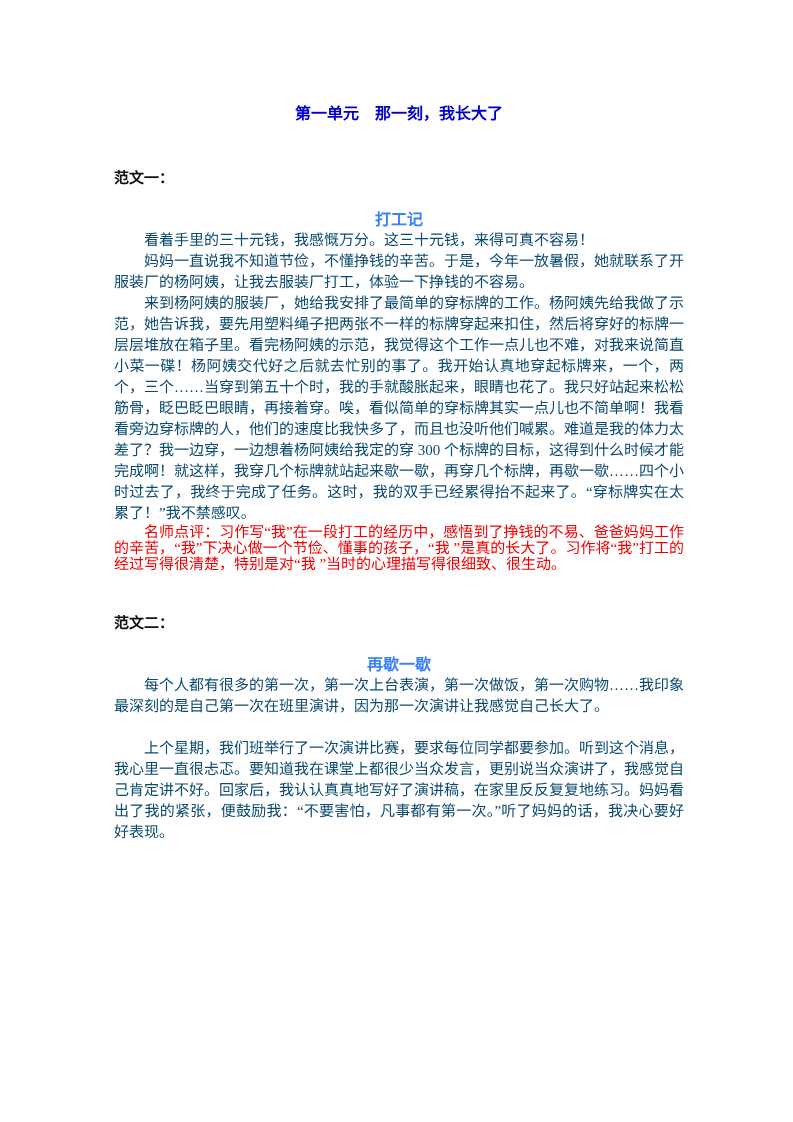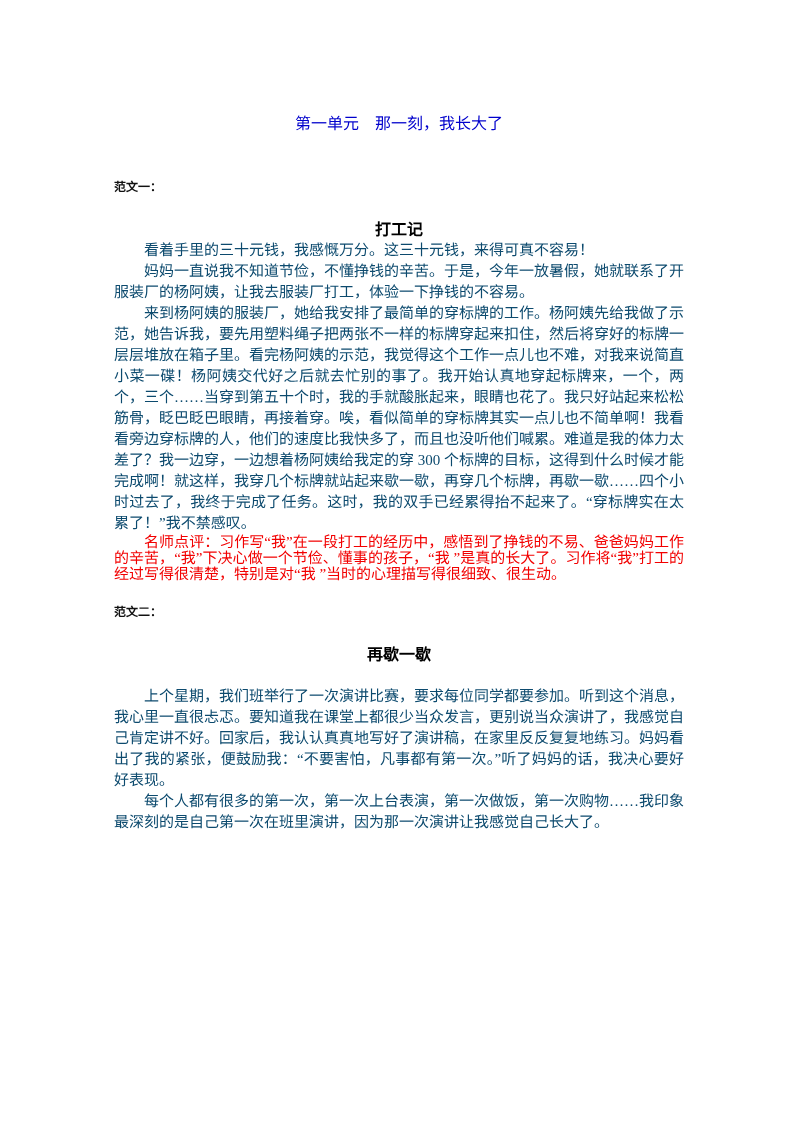--- a/index.html
+++ b/index.html
@@ -14,46 +14,46 @@
     background: #ffffff;
     overflow: hidden;
   }
   .content {
     position: absolute;
     left: 114px;
     top: 97px;
     width: 570px;
   }
   .unit-title {
-    margin: 16px;
+    margin: 6px;
     font-family: "Liberation Sans", "DejaVu Sans", sans-serif;
-    font-weight: 400;
+    font-weight: 700;
     font-size: 16px;
     line-height: 21px;
     text-align: center;
     color: var(--title-blue, #0000cc);
   }
   .essay-label {
     margin: 0;
     font-family: "Liberation Sans", "DejaVu Sans", sans-serif;
     font-weight: 700;
-    font-size: 12px;
+    font-size: 15px;
     line-height: 21px;
     color: #111111;
   }
   .essay1-label { margin-top: 43px; }
-  .essay2-label { margin-top: 20px; }
+  .essay2-label { margin-top: 40px; }
   .essay-title {
     margin: 21px 0 0 0;
     font-family: "Liberation Sans", "DejaVu Sans", sans-serif;
     font-weight: 700;
     font-size: 16px;
     line-height: 21px;
     text-align: center;
-    color: #000000;
+    color: #3b82f6;
   }
   .body-para {
     margin: 0;
     font-family: "Liberation Serif", "DejaVu Serif", serif;
     font-size: 15px;
     line-height: 21px;
     color: #0c4a6e;
     text-align: justify;
     text-indent: 2em;
   }
@@ -85,17 +85,17 @@
     <p class="body-para">看着手里的三十元钱，我感慨万分。这三十元钱，来得可真不容易！</p>
     <p class="body-para">妈妈一直说我不知道节俭，不懂挣钱的辛苦。于是，今年一放暑假，她就联系了开服装厂的杨阿姨，让我去服装厂打工，体验一下挣钱的不容易。</p>
     <p class="body-para">来到杨阿姨的服装厂，她给我安排了最简单的穿标牌的工作。杨阿姨先给我做了示范，她告诉我，要先用塑料绳子把两张不一样的标牌穿起来扣住，然后将穿好的标牌一层层堆放在箱子里。看完杨阿姨的示范，我觉得这个工作一点儿也不难，对我来说简直小菜一碟！杨阿姨交代好之后就去忙别的事了。我开始认真地穿起标牌来，一个，两个，三个……当穿到第五十个时，我的手就酸胀起来，眼睛也花了。我只好站起来松松筋骨，眨巴眨巴眼睛，再接着穿。唉，看似简单的穿标牌其实一点儿也不简单啊！我看看旁边穿标牌的人，他们的速度比我快多了，而且也没听他们喊累。难道是我的体力太差了？我一边穿，一边想着杨阿姨给我定的穿 300 个标牌的目标，这得到什么时候才能完成啊！就这样，我穿几个标牌就站起来歇一歇，再穿几个标牌，再歇一歇……四个小时过去了，我终于完成了任务。这时，我的双手已经累得抬不起来了。“穿标牌实在太累了！”我不禁感叹。</p>
 
     <p class="comment-para">名师点评：习作写“我”在一段打工的经历中，感悟到了挣钱的不易、爸爸妈妈工作的辛苦，“我”下决心做一个节俭、懂事的孩子，“我 ”是真的长大了。习作将“我”打工的经过写得很清楚，特别是对“我 ”当时的心理描写得很细致、很生动。</p>
 
     <div class="essay-label essay2-label">范文二：</div>
 
     <h2 class="essay-title">再歇一歇</h2>
 
+    <p class="body-para">每个人都有很多的第一次，第一次上台表演，第一次做饭，第一次购物……我印象最深刻的是自己第一次在班里演讲，因为那一次演讲让我感觉自己长大了。</p>
     <p class="body-para blank-gap">上个星期，我们班举行了一次演讲比赛，要求每位同学都要参加。听到这个消息，我心里一直很忐忑。要知道我在课堂上都很少当众发言，更别说当众演讲了，我感觉自己肯定讲不好。回家后，我认认真真地写好了演讲稿，在家里反反复复地练习。妈妈看出了我的紧张，便鼓励我：“不要害怕，凡事都有第一次。”听了妈妈的话，我决心要好好表现。</p>
-    <p class="body-para">每个人都有很多的第一次，第一次上台表演，第一次做饭，第一次购物……我印象最深刻的是自己第一次在班里演讲，因为那一次演讲让我感觉自己长大了。</p>
 
   </div>
 </div>
 
 </body></html>

